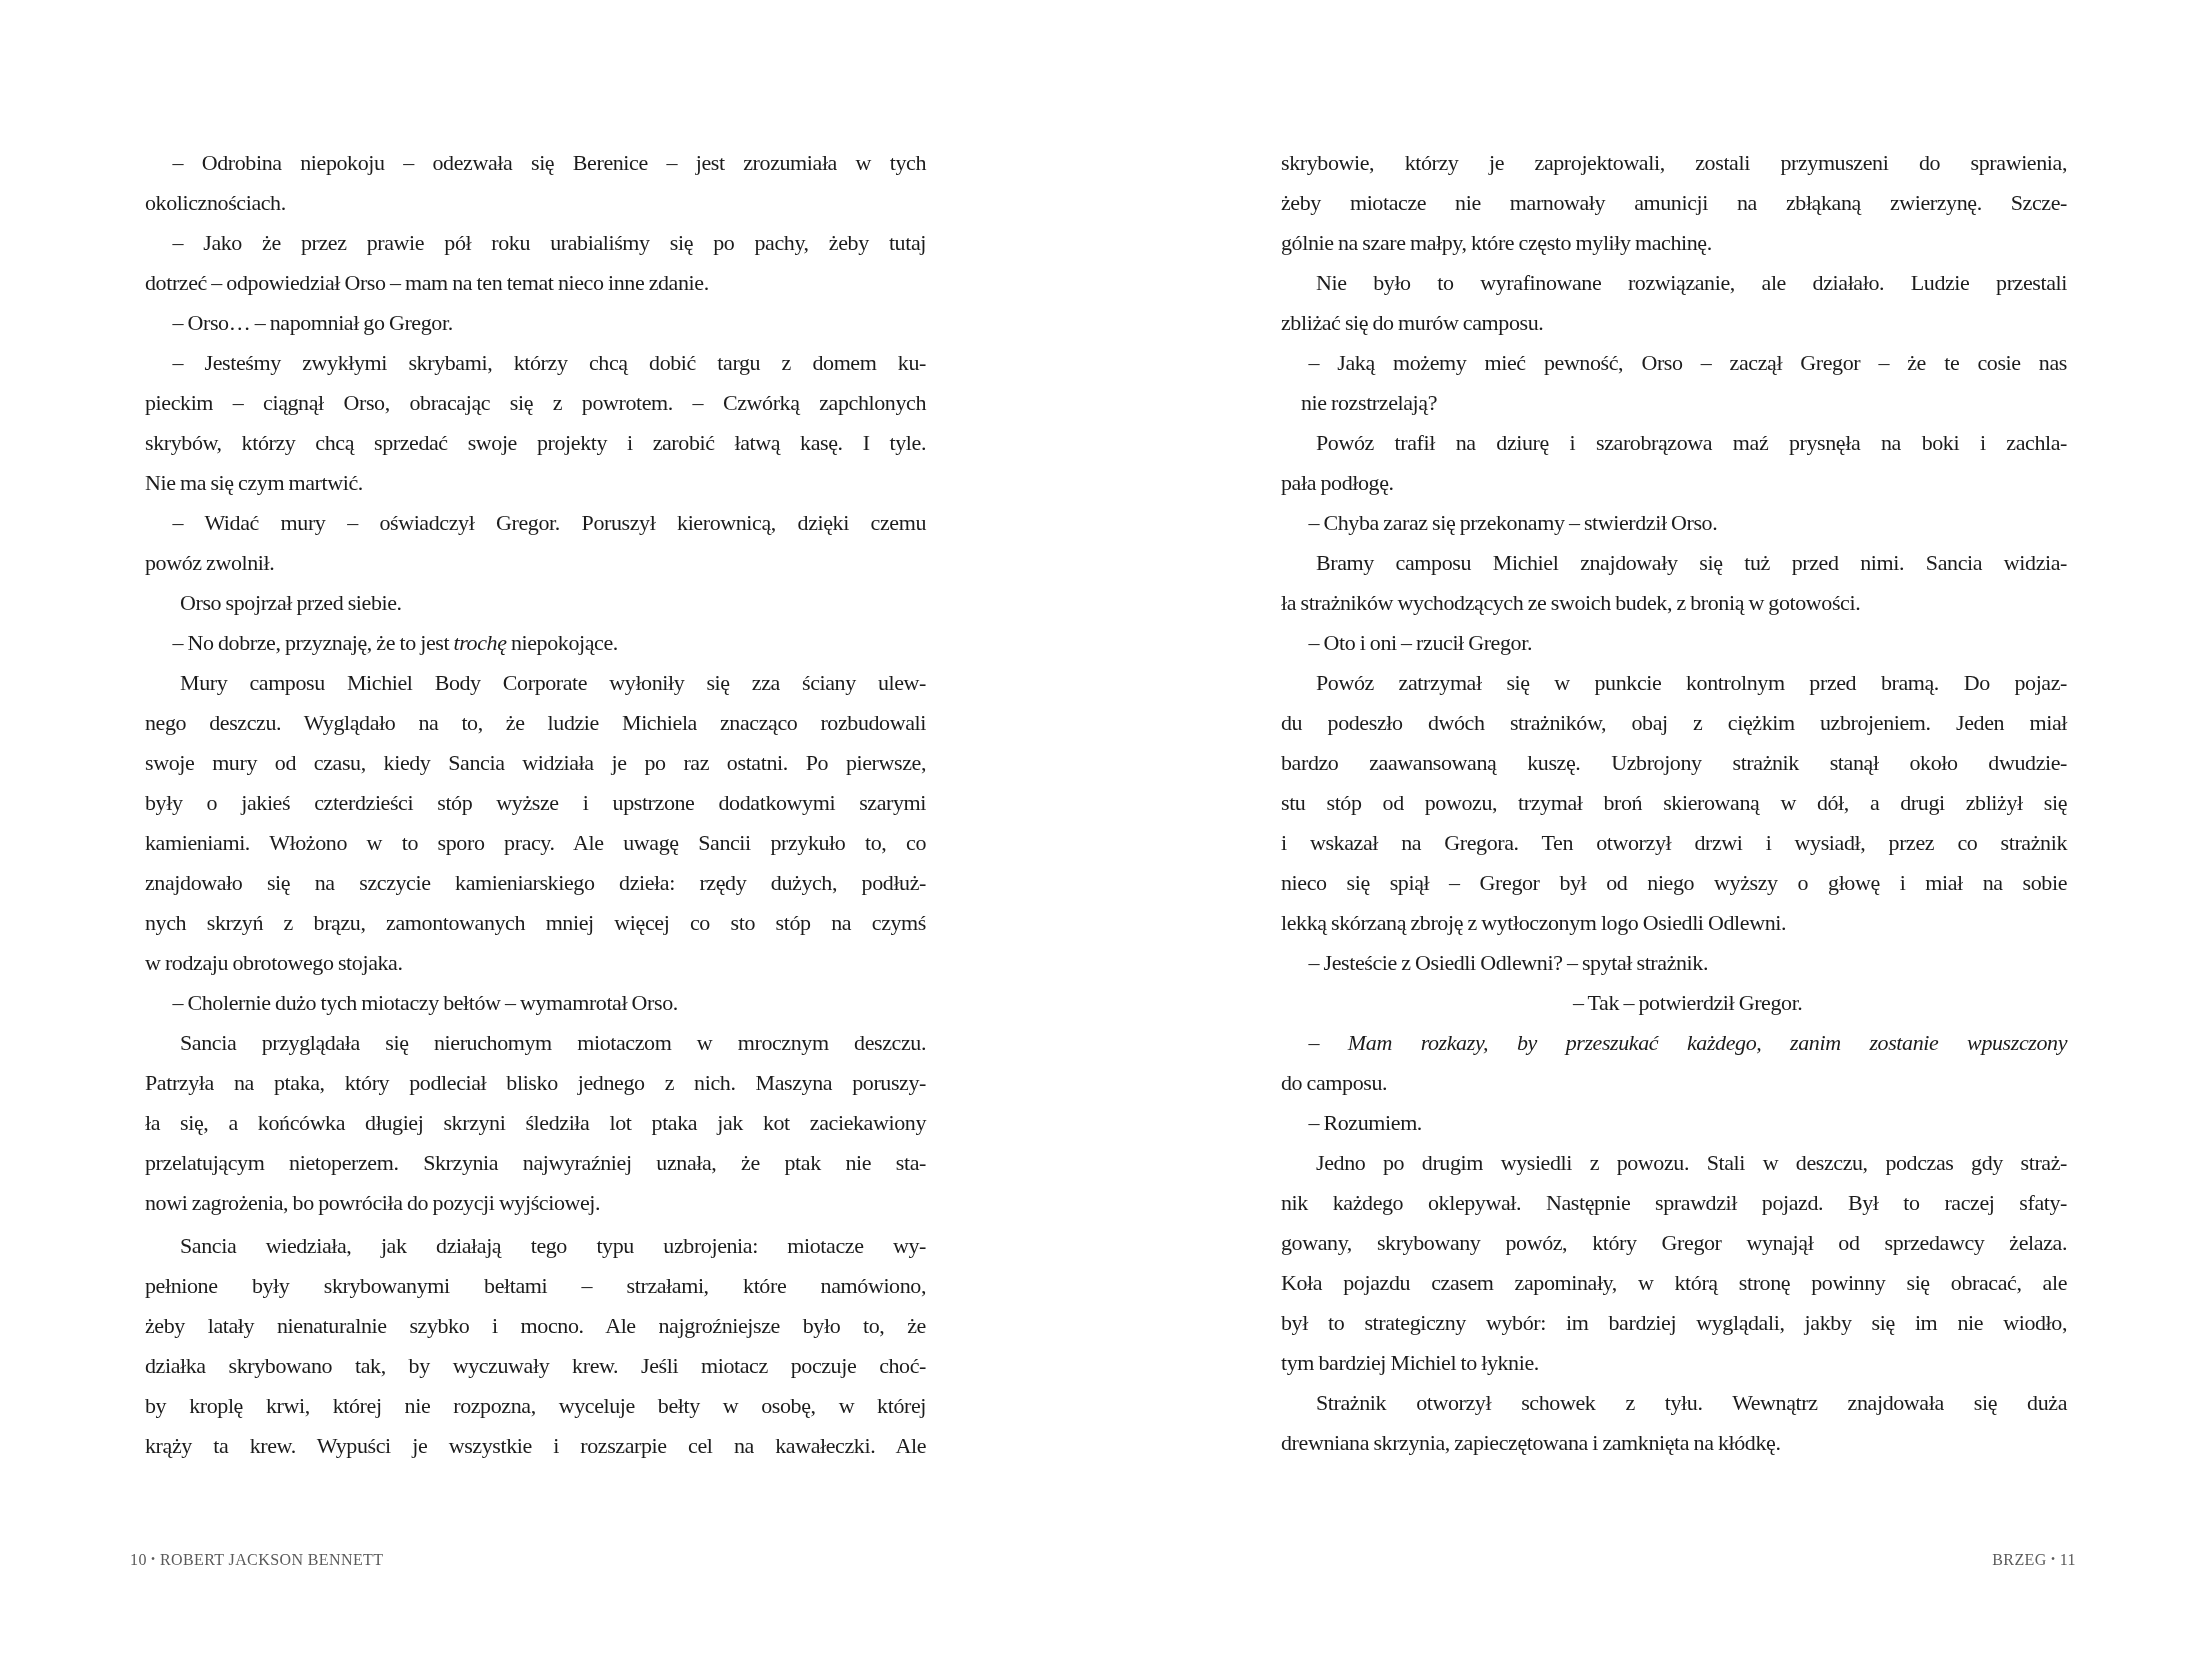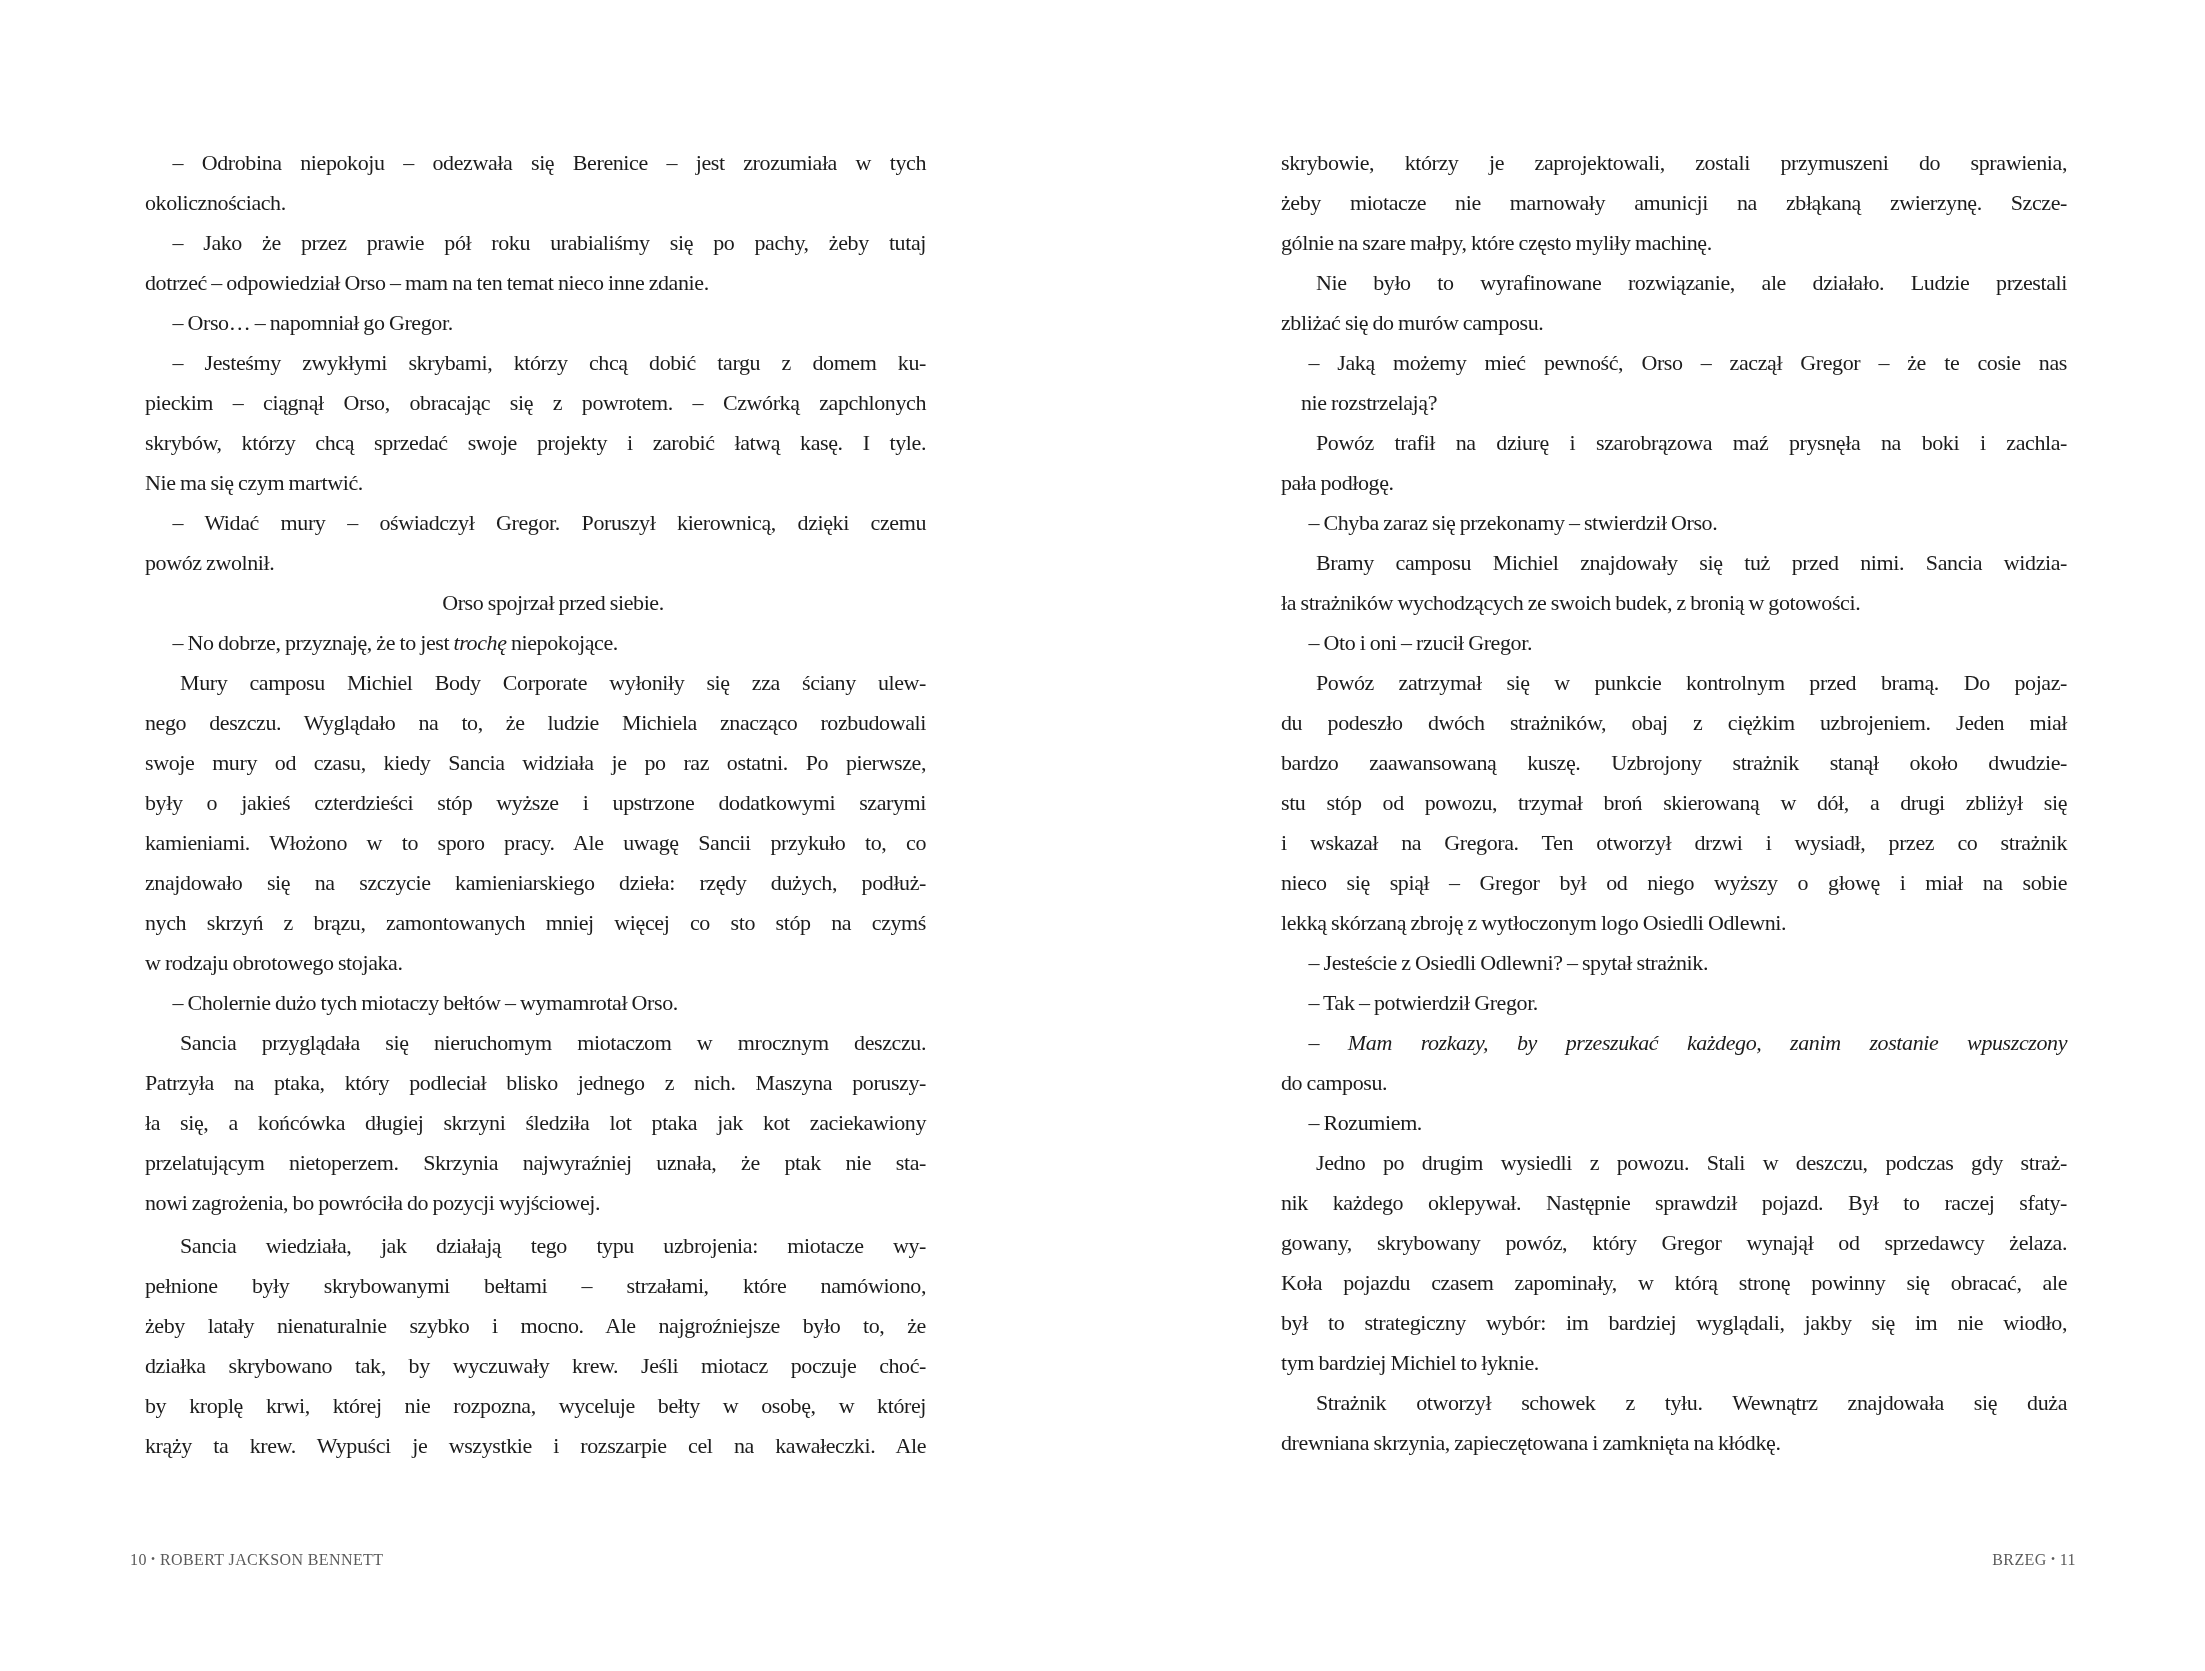--- a/index.html
+++ b/index.html
@@ -41,21 +41,21 @@
     white-space: nowrap;
     overflow: visible;
     text-align: left;
   }
   .line.justify {
     text-align: justify;
     text-align-last: justify;
     white-space: normal;
   }
   .line.indent { padding-left: 27.5px; }
-  .line.indent-wide { padding-left: 35px; text-align: center; }
+  .line.indent-wide { padding-left: 35px; }
   .line.gap-before { margin-top: 2.9px; }
   .line em { font-style: italic; }
 
   .folio {
     position: absolute;
     top: 1550px;
     font-size: 16px;
     color: #5a5a5a;
     letter-spacing: 0.4px;
     white-space: nowrap;
@@ -125,21 +125,21 @@
       <div class="line" style="white-space: nowrap;">ła strażników wychodzących ze swoich budek, z bronią w gotowości.</div>
       <div class="line indent" style="white-space: nowrap;">– Oto i oni – rzucił Gregor.</div>
       <div class="line justify indent-wide" style="white-space: normal;">Powóz zatrzymał się w punkcie kontrolnym przed bramą. Do pojaz-</div>
       <div class="line justify" style="white-space: normal;">du podeszło dwóch strażników, obaj z ciężkim uzbrojeniem. Jeden miał</div>
       <div class="line justify" style="white-space: normal;">bardzo zaawansowaną kuszę. Uzbrojony strażnik stanął około dwudzie-</div>
       <div class="line justify" style="white-space: normal;">stu stóp od powozu, trzymał broń skierowaną w dół, a drugi zbliżył się</div>
       <div class="line justify" style="white-space: normal;">i wskazał na Gregora. Ten otworzył drzwi i wysiadł, przez co strażnik</div>
       <div class="line justify" style="white-space: normal;">nieco się spiął – Gregor był od niego wyższy o głowę i miał na sobie</div>
       <div class="line" style="white-space: nowrap;">lekką skórzaną zbroję z wytłoczonym logo Osiedli Odlewni.</div>
       <div class="line indent" style="white-space: nowrap;">– Jesteście z Osiedli Odlewni? – spytał strażnik.</div>
-      <div class="line indent" style="white-space: nowrap;">– Tak – potwierdził Gregor.</div>
+      <div class="line indent" style="white-space: nowrap; text-align: center;">– Tak – potwierdził Gregor.</div>
       <div class="line justify indent" style="white-space: normal; font-style: italic;">– Mam rozkazy, by przeszukać każdego, zanim zostanie wpuszczony</div>
       <div class="line" style="white-space: nowrap;">do camposu.</div>
       <div class="line indent" style="white-space: nowrap;">– Rozumiem.</div>
       <div class="line justify indent-wide" style="white-space: normal;">Jedno po drugim wysiedli z powozu. Stali w deszczu, podczas gdy straż-</div>
       <div class="line justify" style="white-space: normal;">nik każdego oklepywał. Następnie sprawdził pojazd. Był to raczej sfaty-</div>
       <div class="line justify" style="white-space: normal;">gowany, skrybowany powóz, który Gregor wynajął od sprzedawcy żelaza.</div>
       <div class="line justify" style="white-space: normal;">Koła pojazdu czasem zapominały, w którą stronę powinny się obracać, ale</div>
       <div class="line justify" style="white-space: normal;">był to strategiczny wybór: im bardziej wyglądali, jakby się im nie wiodło,</div>
       <div class="line" style="white-space: nowrap;">tym bardziej Michiel to łyknie.</div>
       <div class="line justify indent-wide" style="white-space: normal;">Strażnik otworzył schowek z tyłu. Wewnątrz znajdowała się duża</div>

